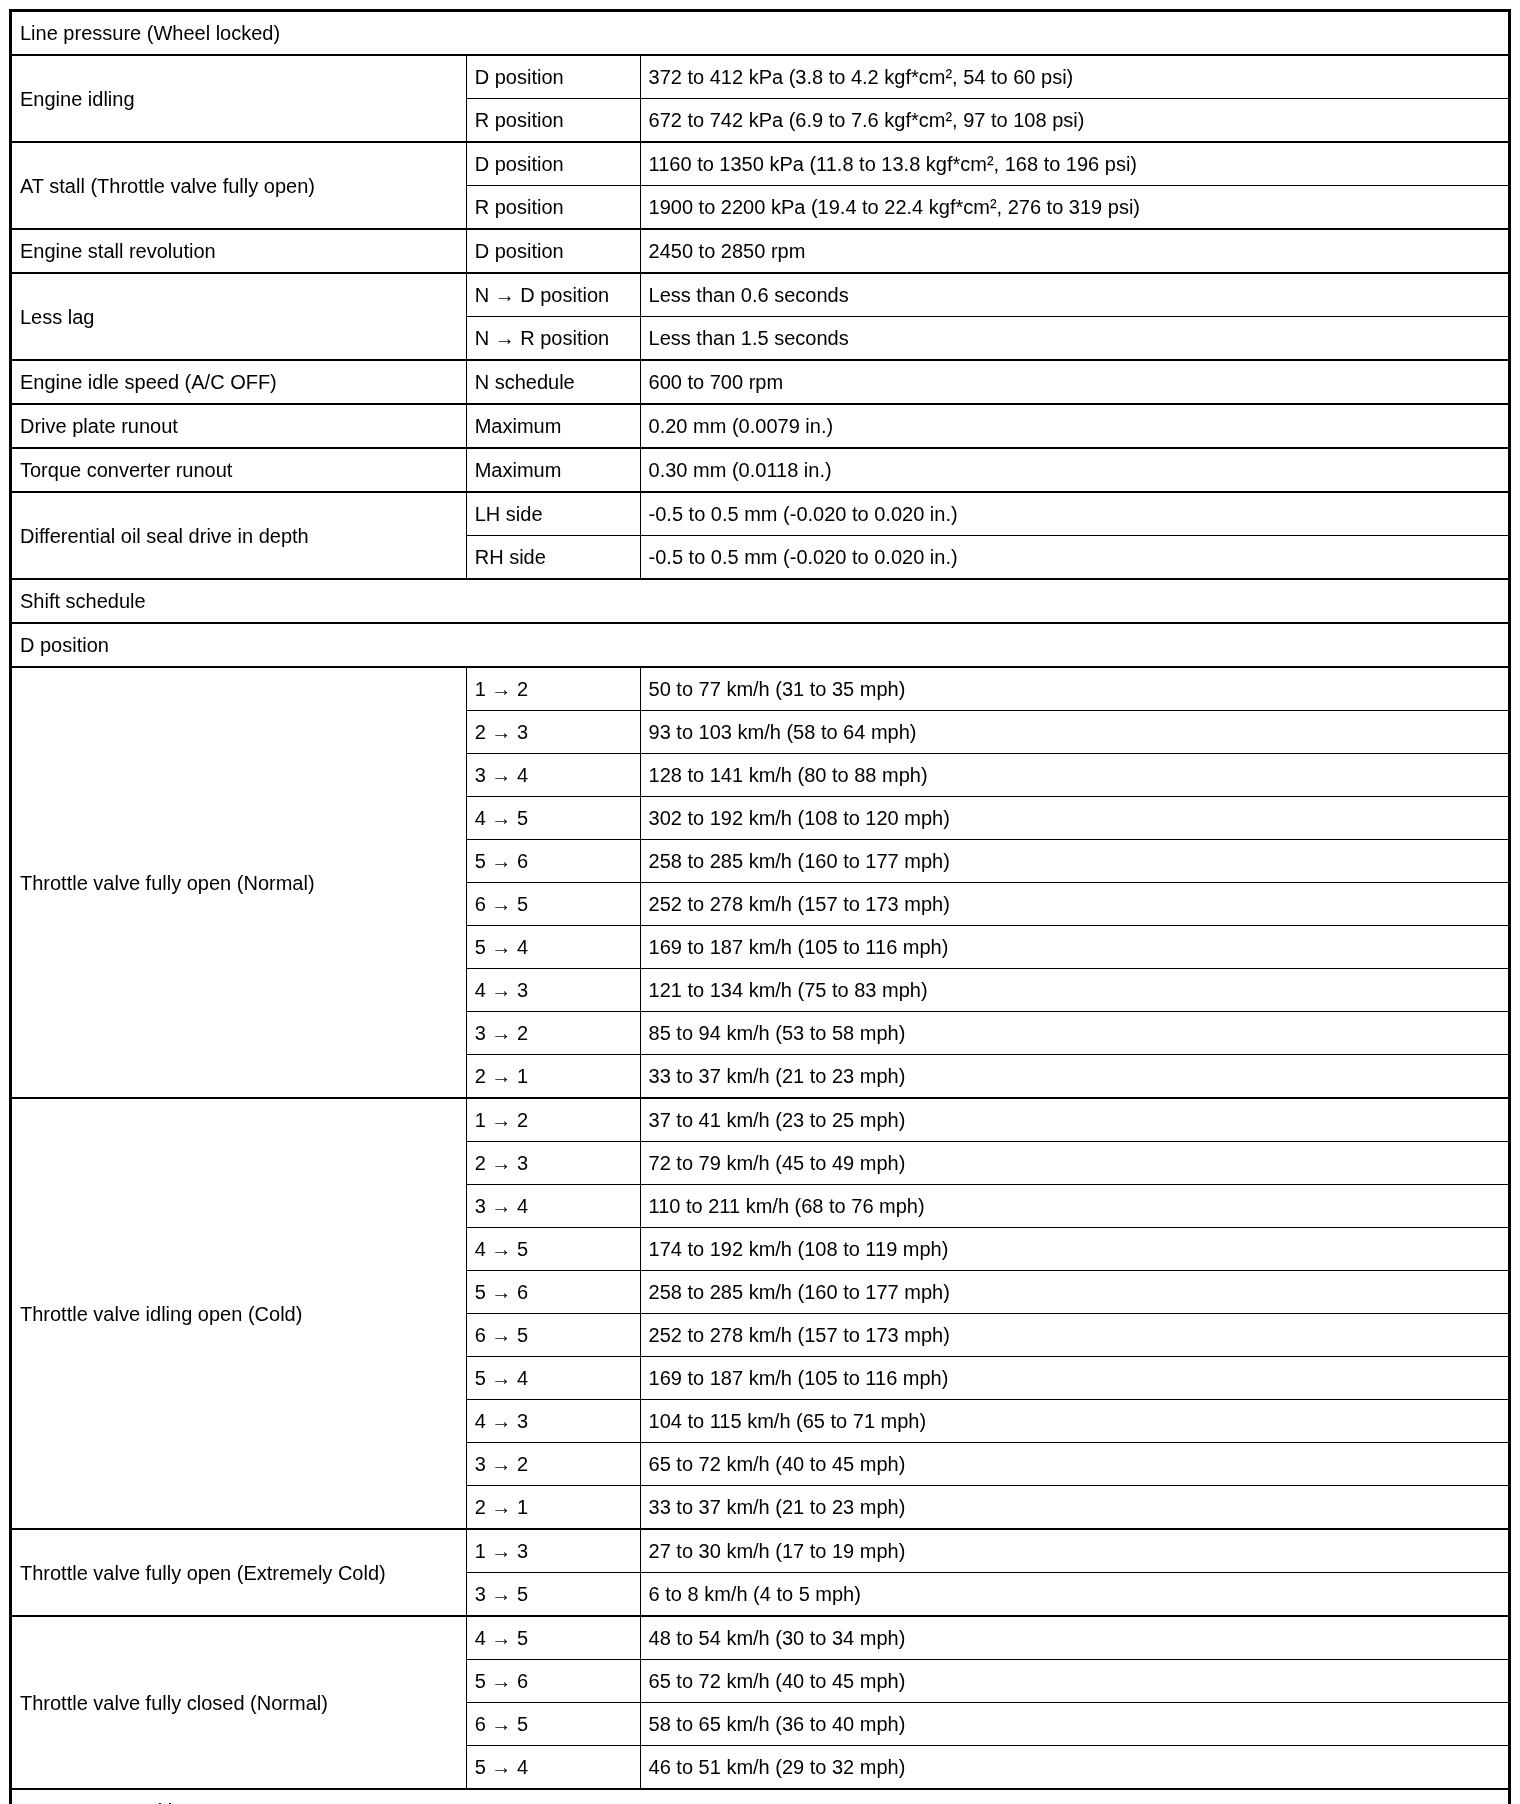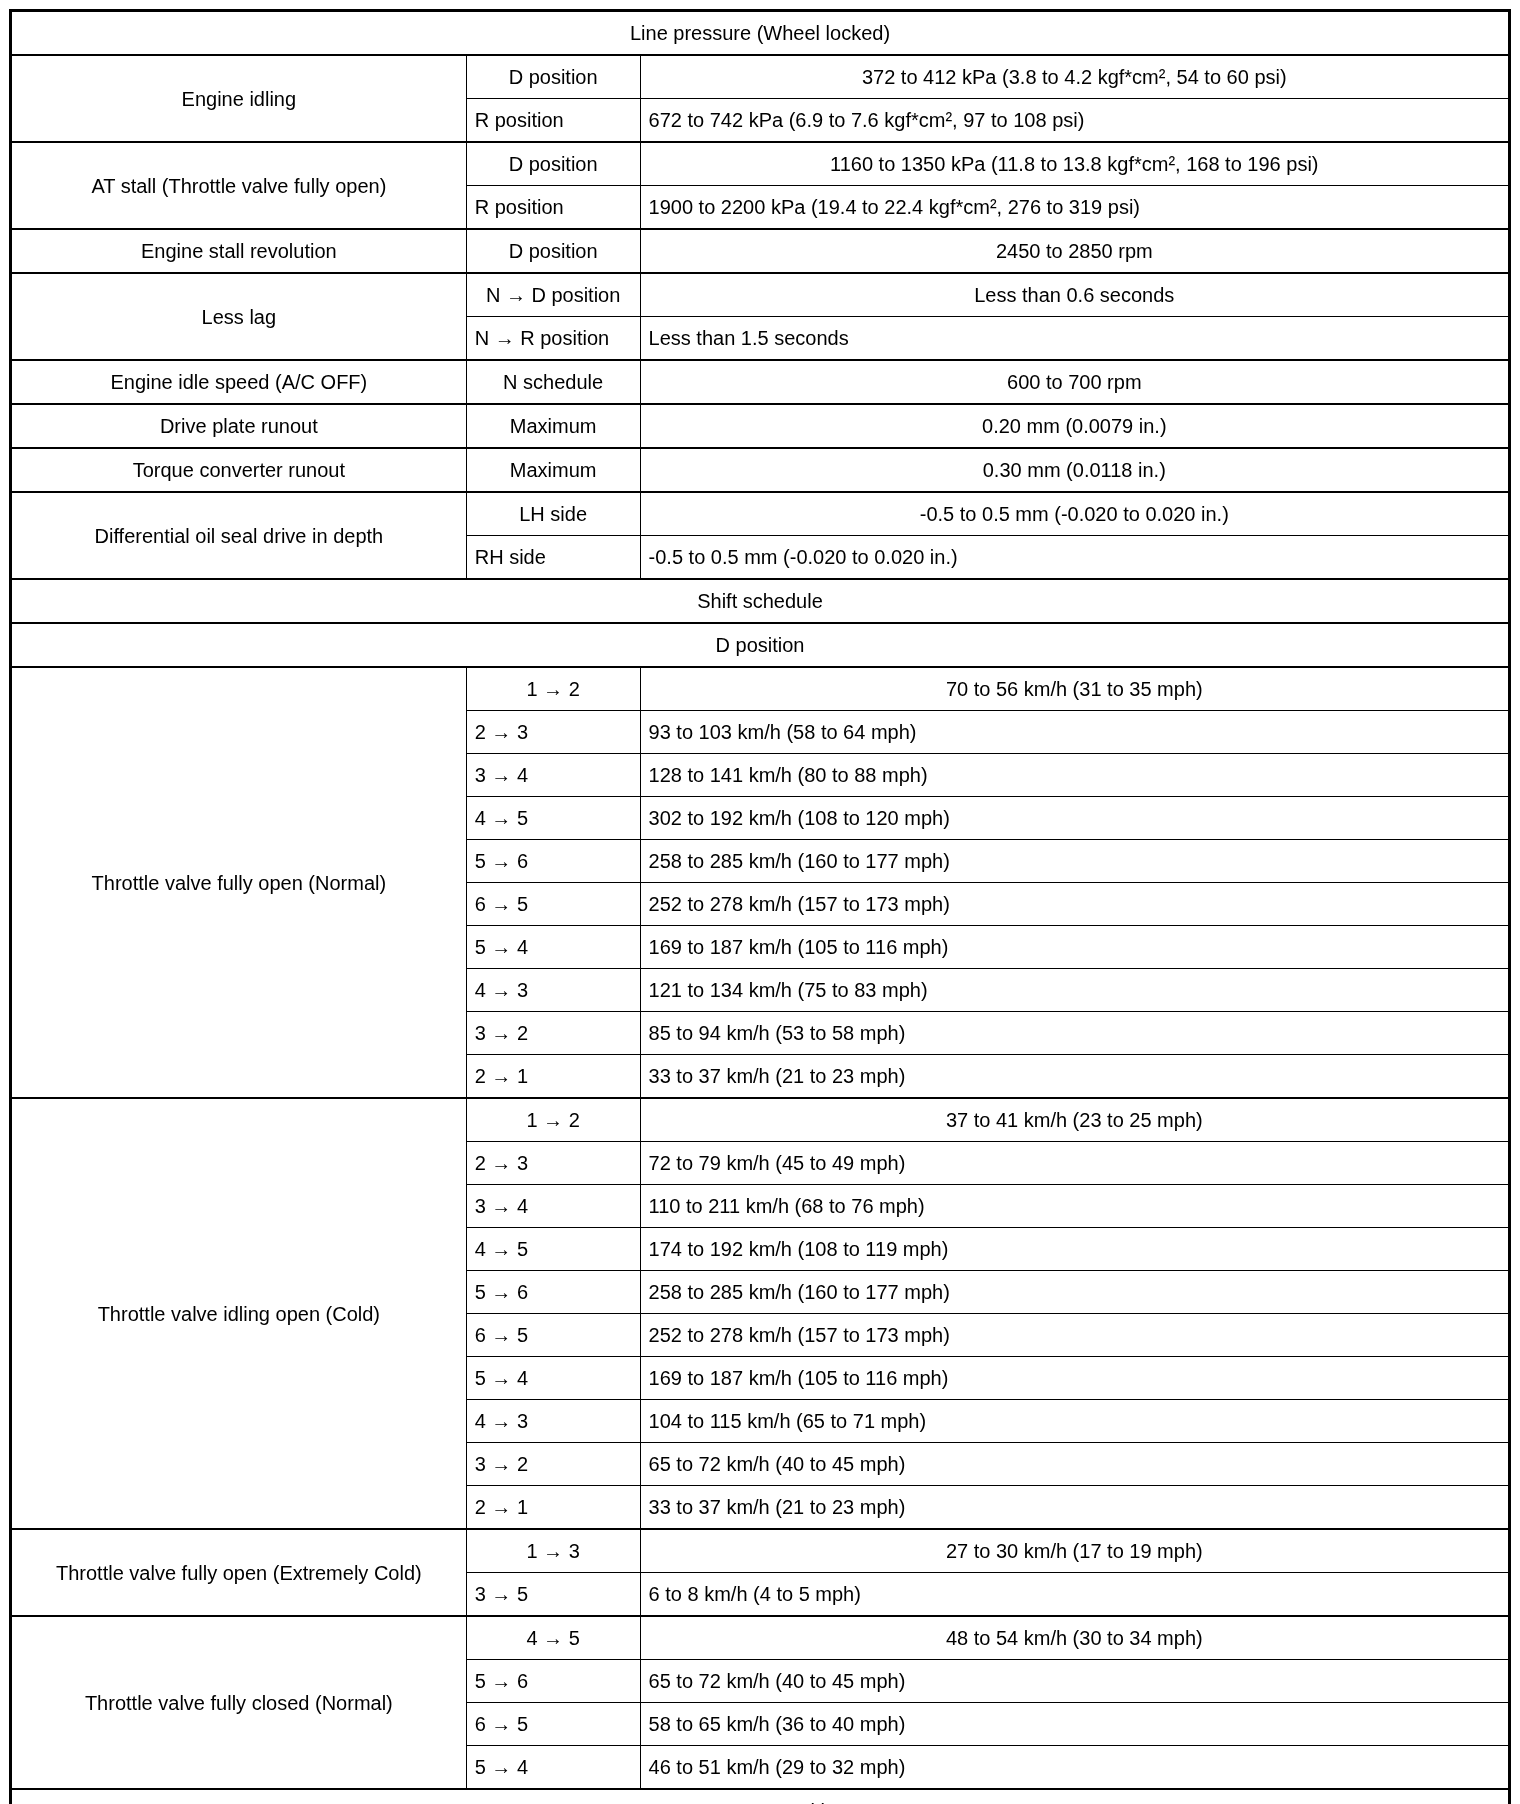--- a/index.html
+++ b/index.html
@@ -30,21 +30,20 @@
     height: 40px;
     padding: 1px 8px;
     font-size: 20px;
     line-height: 1.1;
     vertical-align: middle;
     overflow: hidden;
     white-space: nowrap;
   }
   tr.group-start td {
     border-top: 2.5px solid #000000;
-    text-align: center;
   }
   td.section-cell {
     font-size: 20px;
   }
 </style>
 </head>
 <body>
 
 <div class="page">
   <table class="spec-table">
@@ -115,21 +114,21 @@
         </tr>
         <tr class="group-start">
           <td colspan="3" class="section-cell">Shift schedule</td>
         </tr>
         <tr class="group-start">
           <td colspan="3" class="section-cell">D position</td>
         </tr>
         <tr class="group-start">
           <td rowspan="10" class="label-cell">Throttle valve fully open (Normal)</td>
           <td class="cond-cell">1 → 2</td>
-          <td class="value-cell">70 to 56 km/h (31 to 35 mph)</td>
+          <td class="value-cell">50 to 77 km/h (31 to 35 mph)</td>
         </tr>
         <tr>
           <td class="cond-cell">2 → 3</td>
           <td class="value-cell">93 to 103 km/h (58 to 64 mph)</td>
         </tr>
         <tr>
           <td class="cond-cell">3 → 4</td>
           <td class="value-cell">128 to 141 km/h (80 to 88 mph)</td>
         </tr>
         <tr>

